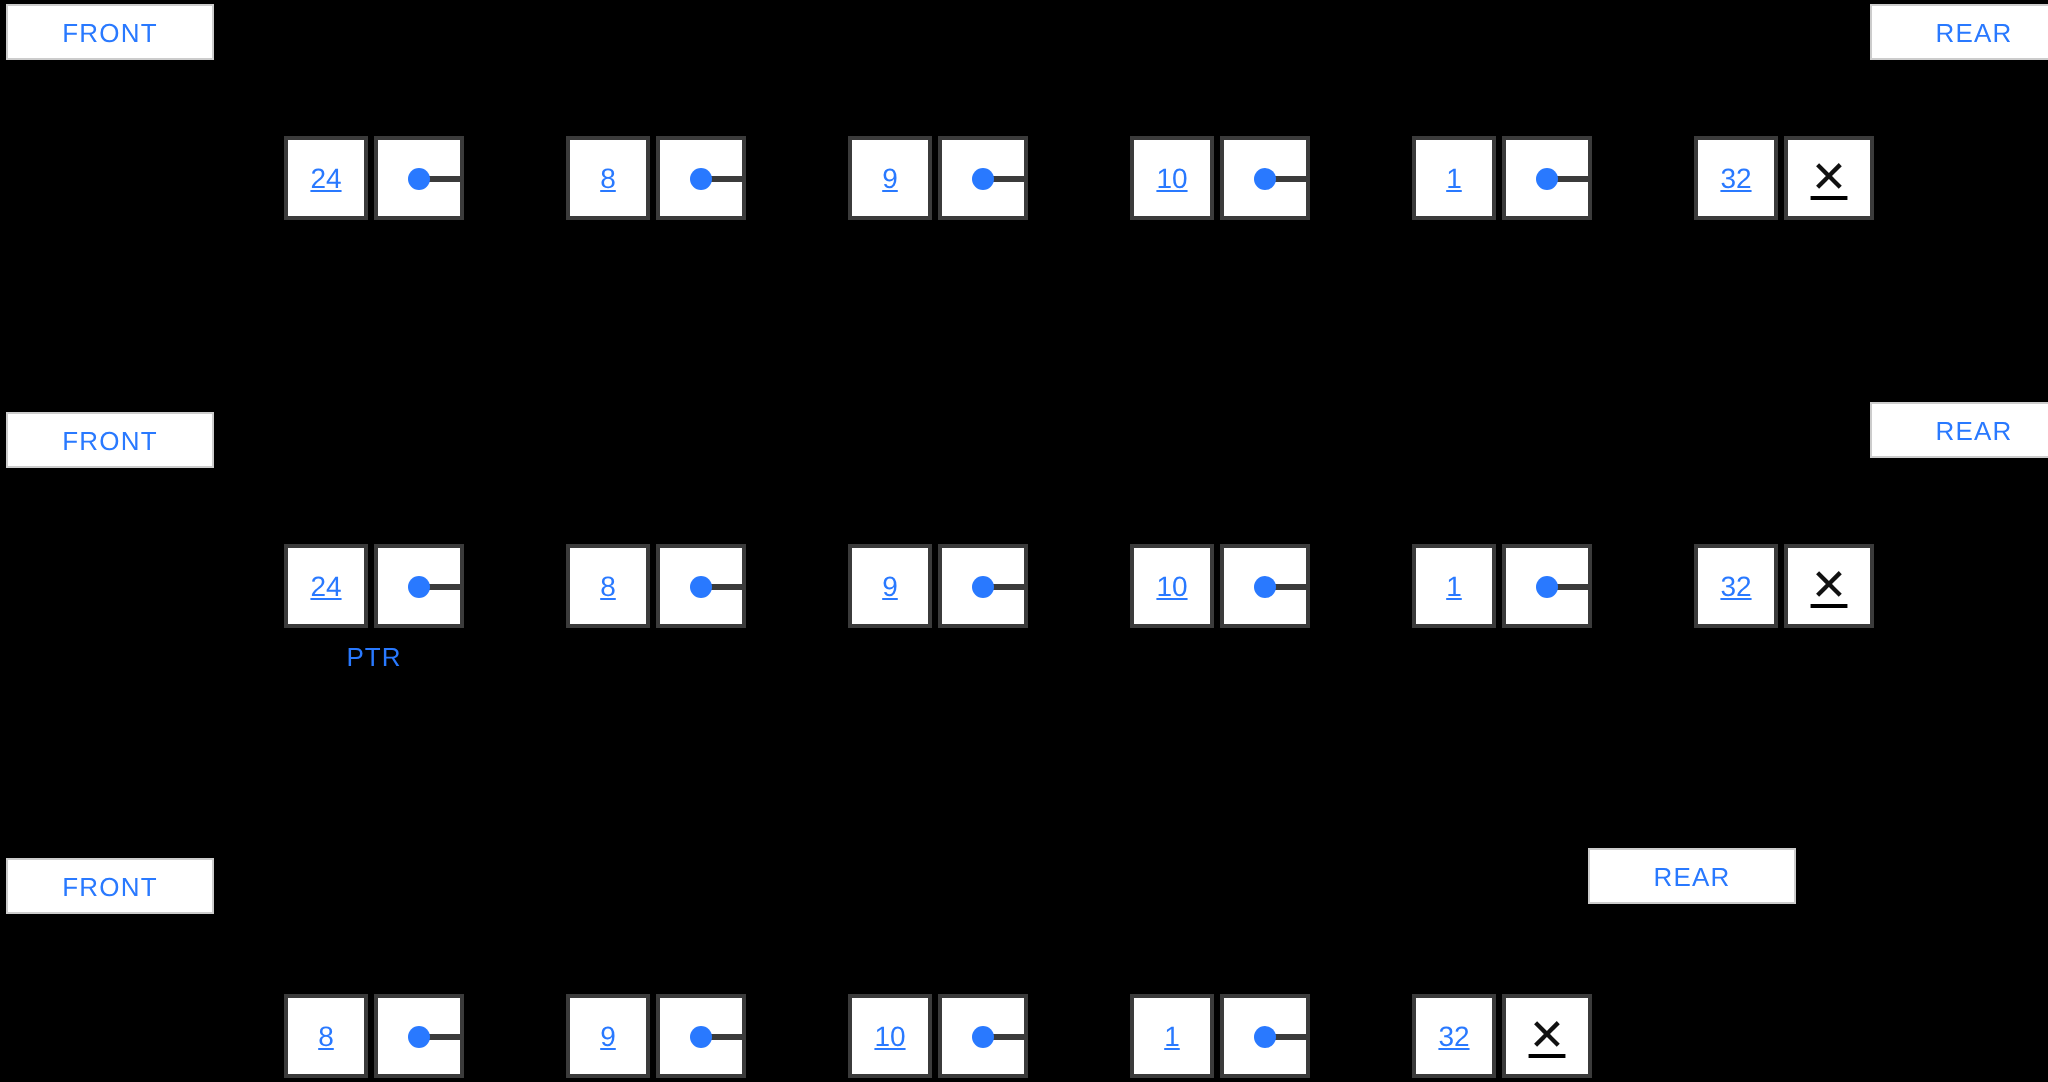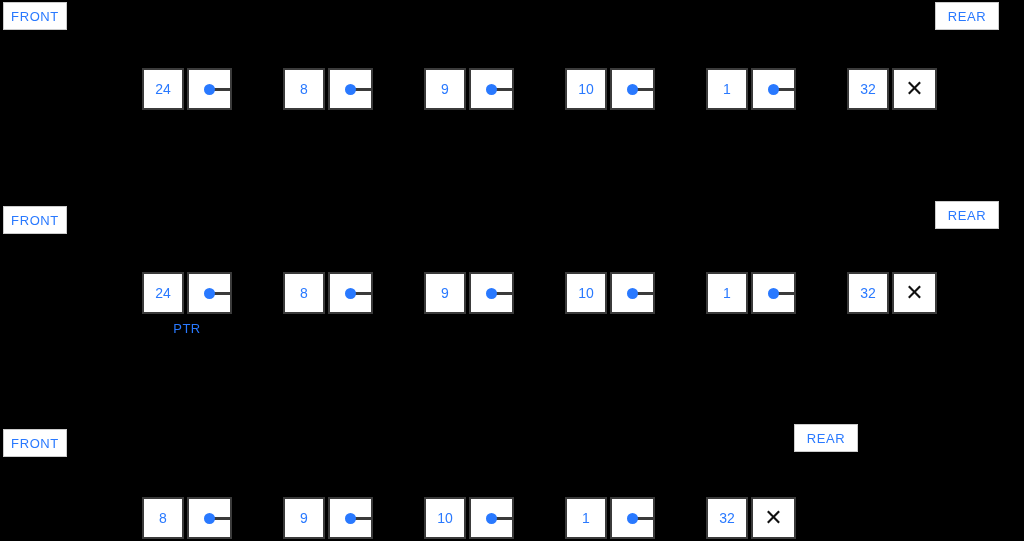--- a/index.html
+++ b/index.html
@@ -14,41 +14,42 @@
   #canvas{
     position:relative;
     width:1024px;height:541px;
     background:var(--bg);
     font-family:"Liberation Sans", sans-serif;
     overflow:hidden;
   }
   .endpoint-label{
     position:absolute;
     box-sizing:border-box;
-    width:64px;height:28px;
+    width:104px;height:28px;
     background:var(--cell-bg);
     border:1px solid var(--label-border);
     color:var(--blue);
     font-size:13px;
     letter-spacing:0.6px;
     display:flex;align-items:center;justify-content:center;
   }
   .node{
     position:absolute;
     display:flex;
     gap:3px;
     width:90px;height:42px;
   }
   .cell{
     box-sizing:border-box;
     height:42px;
     background:var(--cell-bg);
     border:2px solid var(--cell-border);
     display:flex;align-items:center;justify-content:center;
     position:relative;
+    text-decoration:underline;
   }
   .cell.value{width:42px;color:var(--blue);font-size:14px;font-weight:500;}
   .cell.pointer{width:45px;}
   .next-line{
     position:absolute;
     top:50%;left:50%;
     width:22px;height:3px;
     margin-top:-1.5px;
     background:var(--cell-border);
   }

